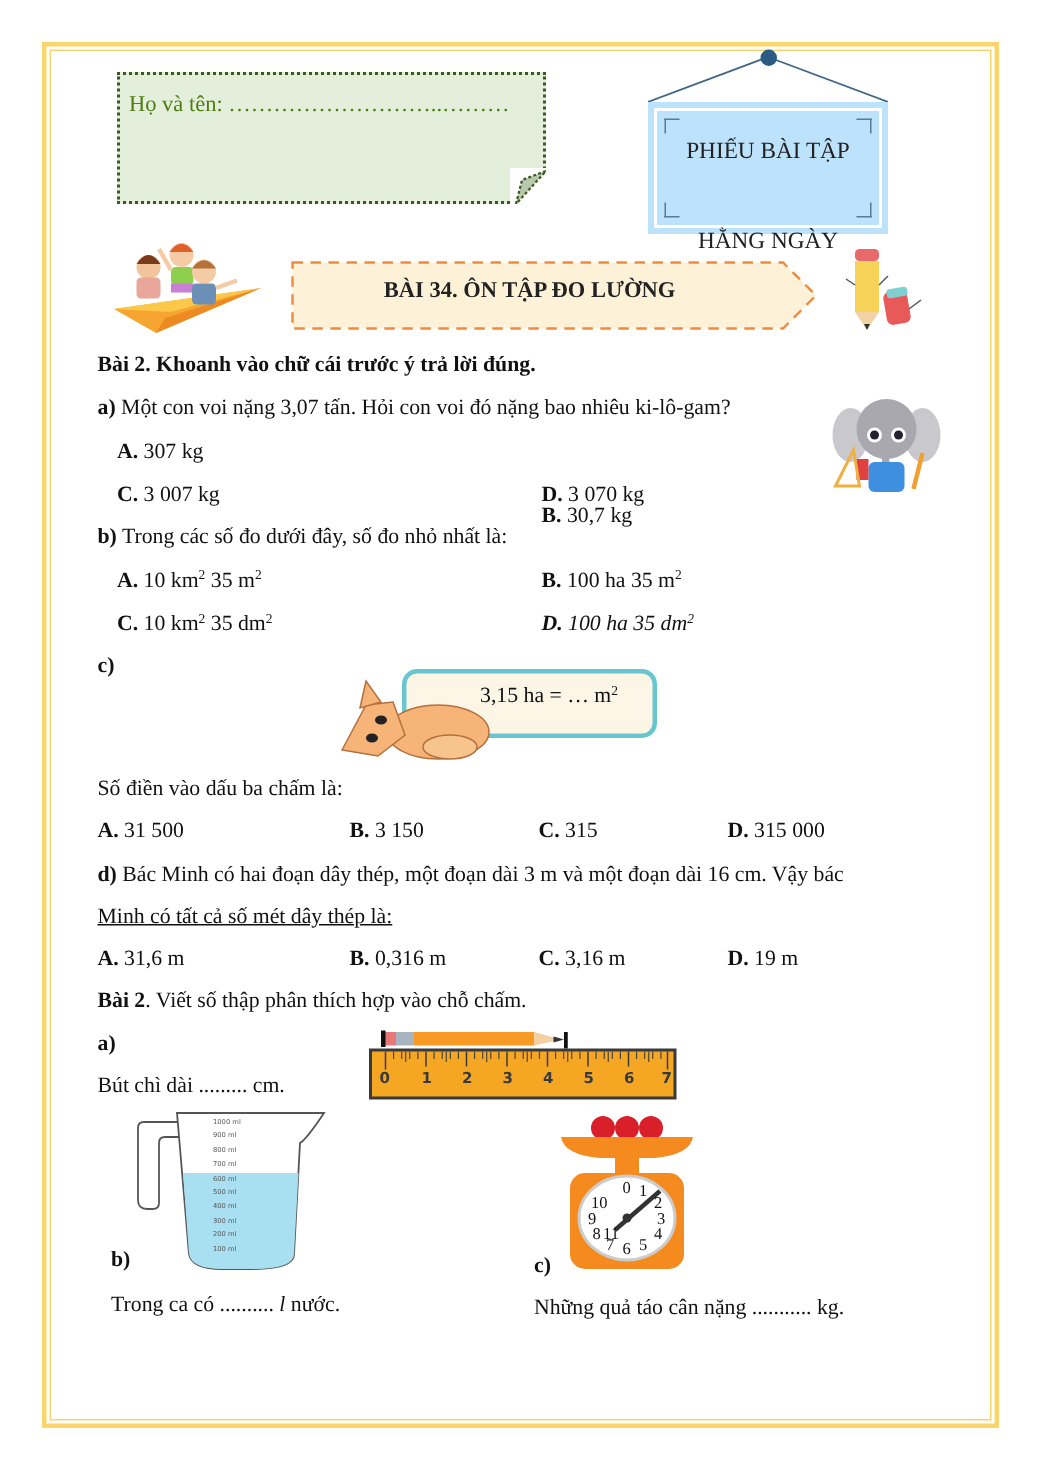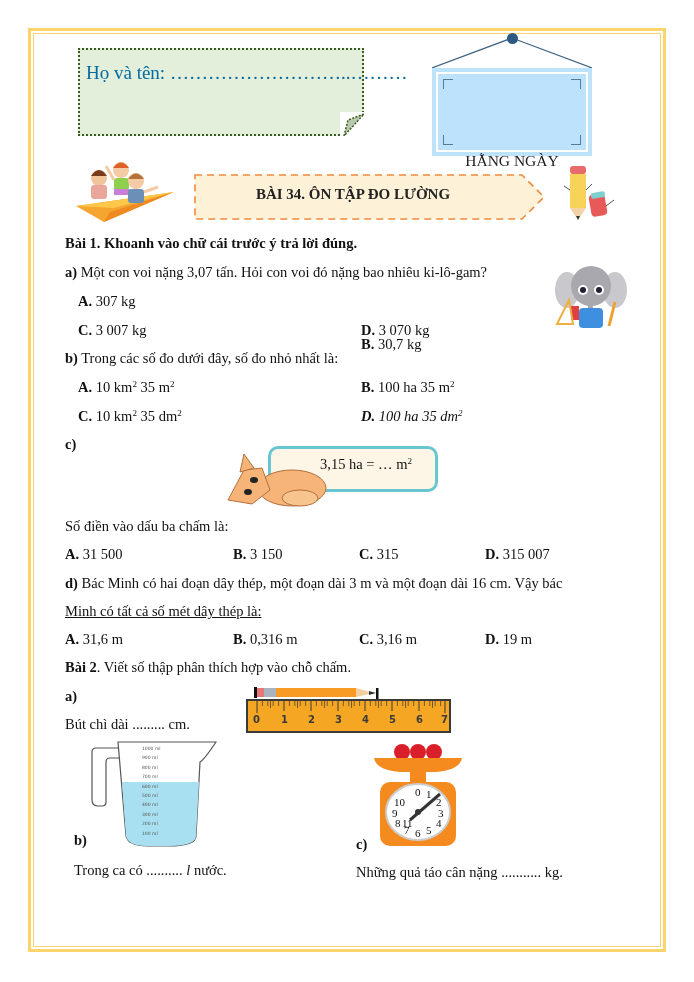--- a/index.html
+++ b/index.html
@@ -10,21 +10,21 @@
   .frame-inner { position:absolute; left:33px; top:33px; width:628px; height:914px;
                  border:1.5px solid #fbd56b; box-sizing:border-box; }
   .abs { position:absolute; }
 
   
   .name-card { left:78px; top:48px; width:286px; height:88px; background:#e3efdb;
                border:2px dotted #3b5a22; box-sizing:border-box; }
   .name-card .fold { position:absolute; right:-2px; bottom:-2px; width:24px; height:24px;
                      background:#fff; }
   .name-card .fold svg { display:block; }
-  .name-line { position:absolute; left:6px; font-size:19px; color:#0369a1; white-space:nowrap; }
+  .name-line { position:absolute; left:6px; font-size:15px; color:#4d7c0f; white-space:nowrap; }
 
   
   .sign-pin { left:507px; top:33px; width:11px; height:11px; border-radius:50%; background:#2b5a83; }
   .sign-strings { left:432px; top:36px; }
   .sign { left:432px; top:68px; width:160px; height:88px; background:#bde2fb;
           border:3px solid #bde2fb; outline:2px solid #ffffff; outline-offset:-6px; box-sizing:border-box; }
   .sign-text { position:absolute; left:0; right:0; text-align:center; font-size:15.5px; color:#222; }
   .corner { position:absolute; width:9px; height:9px; border-color:#5a7a9a; border-style:solid; border-width:0; }
 
   
@@ -59,20 +59,21 @@
 <svg class="abs sign-strings" width="160" height="34">
   <line x1="0" y1="32" x2="80" y2="2" stroke="#3e6585" stroke-width="1.2"></line>
   <line x1="160" y1="32" x2="80" y2="2" stroke="#3e6585" stroke-width="1.2"></line>
 </svg>
 <div class="abs sign-pin"></div>
 <div class="abs sign">
   <div class="corner" style="left:8px;top:8px;border-top-width:1.5px;border-left-width:1.5px;"></div>
   <div class="corner" style="right:8px;top:8px;border-top-width:1.5px;border-right-width:1.5px;"></div>
   <div class="corner" style="left:8px;bottom:8px;border-bottom-width:1.5px;border-left-width:1.5px;"></div>
   <div class="corner" style="right:8px;bottom:8px;border-bottom-width:1.5px;border-right-width:1.5px;"></div>
+  <div class="sign-text" style="top:21px;">PHIẾU BÀI TẬP</div>
   <div class="sign-text" style="top:41px;margin-top:40px;">HẰNG NGÀY</div>
 </div>
 
 <svg class="abs" style="left:74px;top:154px;" width="110" height="70">
   <polygon points="2,52 100,38 30,68" fill="#f7a531"></polygon>
   <polygon points="2,52 100,38 40,54" fill="#fbc84a"></polygon>
   <polygon points="30,68 100,38 36,58" fill="#ee8a22"></polygon>
   <circle cx="25" cy="24" r="8" fill="#f2c49b"></circle>
     <path d="M17,22 Q25,10 33,22 Z" fill="#7a3a1c"></path>
   <rect x="17" y="31" width="16" height="14" rx="3" fill="#e9a69a"></rect>
@@ -97,21 +98,21 @@
   <rect x="10" y="10" width="16" height="34" fill="#f8d35a"></rect>
   <polygon points="10,44 26,44 18,56" fill="#f3d2a6"></polygon>
     <polygon points="16,52 20,52 18,56" fill="#333"></polygon>
   <rect x="30" y="30" width="16" height="22" rx="4" fill="#e85a5a" transform="rotate(-10 38 41)"></rect>
   <rect x="31" y="28" width="14" height="6" rx="2" fill="#7fcfcf" transform="rotate(-10 38 31)"></rect>
   <line x1="4" y1="22" x2="10" y2="26" stroke="#555" stroke-width="1"></line>
   <line x1="26" y1="26" x2="32" y2="20" stroke="#555" stroke-width="1"></line>
   <line x1="46" y1="42" x2="54" y2="36" stroke="#555" stroke-width="1"></line>
 </svg>
 
-<div class="txt b" style="left:65px;top:235px;">Bài 1. Khoanh vào chữ cái trước ý trả lời đúng.</div>
+<div class="txt b" style="left:65px;top:235px;">Bài 2. Khoanh vào chữ cái trước ý trả lời đúng.</div>
 
 <div class="txt" style="left:65px;top:264px;"><span class="b">a)</span><span> Một con voi nặng 3,07 tấn. Hỏi con voi đó nặng bao nhiêu ki-lô-gam?</span></div>
 
 <svg class="abs" style="left:553px;top:262px;" width="76" height="72">
   <ellipse cx="14" cy="28" rx="12" ry="18" fill="#c9c9cd"></ellipse>
   <ellipse cx="62" cy="28" rx="12" ry="18" fill="#c9c9cd"></ellipse>
   <ellipse cx="38" cy="24" rx="20" ry="20" fill="#a8a8ae"></ellipse>
   <circle cx="30" cy="28" r="5" fill="#fff"></circle>
     <circle cx="30" cy="28" r="3" fill="#223"></circle>
   <circle cx="46" cy="28" r="5" fill="#fff"></circle>
@@ -146,21 +147,21 @@
   <polygon points="6,50 22,20 40,18 48,40 30,54" fill="#f6b478" stroke="#b3703c" stroke-width="1"></polygon>
   <polygon points="18,22 22,4 32,18" fill="#f6b478" stroke="#b3703c" stroke-width="1"></polygon>
   <ellipse cx="32" cy="30" rx="4" ry="3" fill="#222"></ellipse>
   <ellipse cx="26" cy="42" rx="4" ry="3" fill="#222"></ellipse>
 </svg>
 
 <div class="txt" style="left:65px;top:518px;">Số điền vào dấu ba chấm là:</div>
 <div class="txt" style="left:65px;top:546px;text-align:right;"><span class="b">A.</span><span> 31 500</span></div>
 <div class="txt" style="left:233px;top:546px;"><span class="b">B.</span><span> 3 150</span></div>
 <div class="txt" style="left:359px;top:546px;"><span class="b">C.</span><span> 315</span></div>
-<div class="txt" style="left:485px;top:546px;"><span class="b">D.</span><span> 315 007</span></div>
+<div class="txt" style="left:485px;top:546px;"><span class="b">D.</span><span> 315 000</span></div>
 
 <div class="txt" style="left:65px;top:575px;"><span class="b">d)</span><span> Bác Minh có hai đoạn dây thép, một đoạn dài 3 m và một đoạn dài 16 cm. Vậy bác</span></div>
 <div class="txt" style="left:65px;top:603px;text-decoration:underline;">Minh có tất cả số mét dây thép là:</div>
 <div class="txt" style="left:65px;top:631px;"><span class="b">A.</span><span> 31,6 m</span></div>
 <div class="txt" style="left:233px;top:631px;"><span class="b">B.</span><span> 0,316 m</span></div>
 <div class="txt" style="left:359px;top:631px;"><span class="b">C.</span><span> 3,16 m</span></div>
 <div class="txt" style="left:485px;top:631px;"><span class="b">D.</span><span> 19 m</span></div>
 
 <div class="txt" style="left:65px;top:659px;"><span class="b">Bài 2</span><span>. Viết số thập phân thích hợp vào chỗ chấm.</span></div>
 

